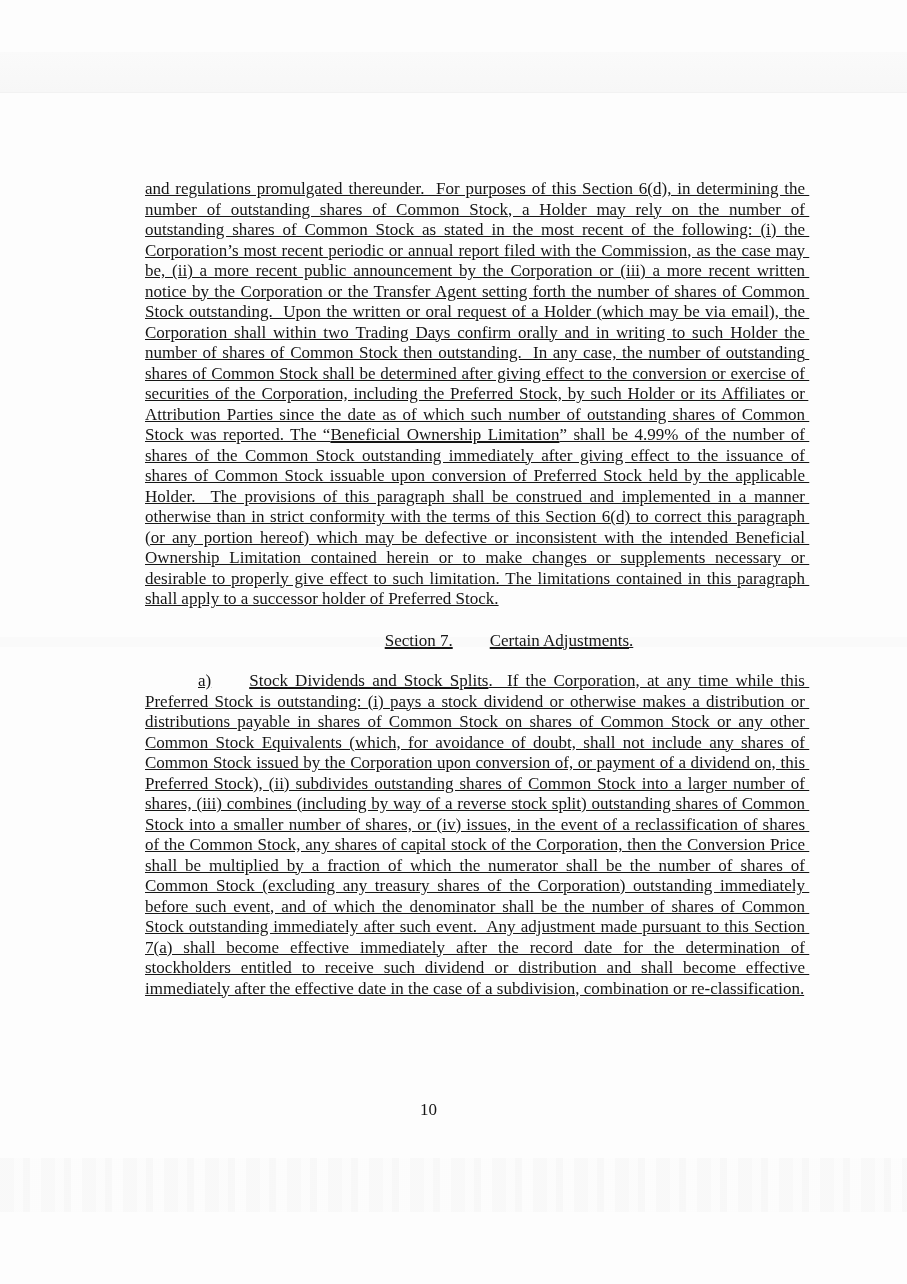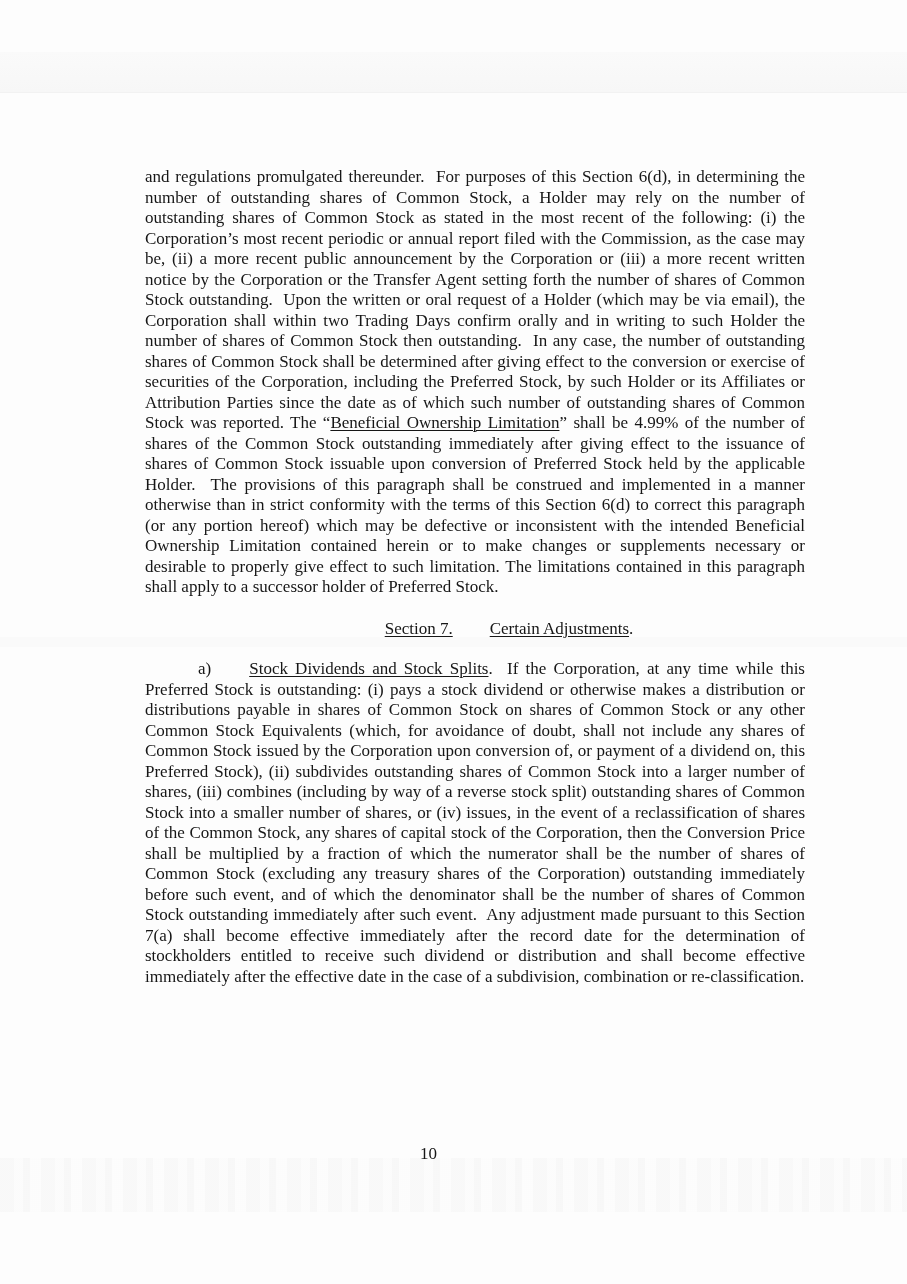--- a/index.html
+++ b/index.html
@@ -29,22 +29,23 @@
   }
   .artifact-bottom {
     top: 1158px; height: 54px;
     background:
       repeating-linear-gradient(90deg, #f7f7f7 0 14px, #fbfbfb 14px 23px, #f6f6f6 23px 30px, #fcfcfc 30px 41px);
     opacity: .75;
   }
   .content {
     position: absolute;
     left: 145px;
-    top: 4px;
+    top: 16px;
     width: 660px;
+    text-decoration: underline;
   }
   p.para {
     margin: 0;
     font-size: 17px;
     line-height: 20.5px;
     text-align: justify;
     white-space: pre-wrap;
     color: #161616;
   }
   p.p1 { margin-top: 163px; }
@@ -60,21 +61,20 @@
   .tab-a { width: 38px; }
   .pageno {
     position: absolute;
     top: 1100px;
     left: 0;
     width: 857px;
     text-align: center;
     font-size: 17px;
     line-height: 20.5px;
     color: #161616;
-    margin-top: 44px;
   }
 </style>
 </head>
 <body>
 
 <div class="page">
   <div class="artifact artifact-top"></div>
   <div class="artifact artifact-mid"></div>
   <div class="artifact artifact-bottom"></div>
 

